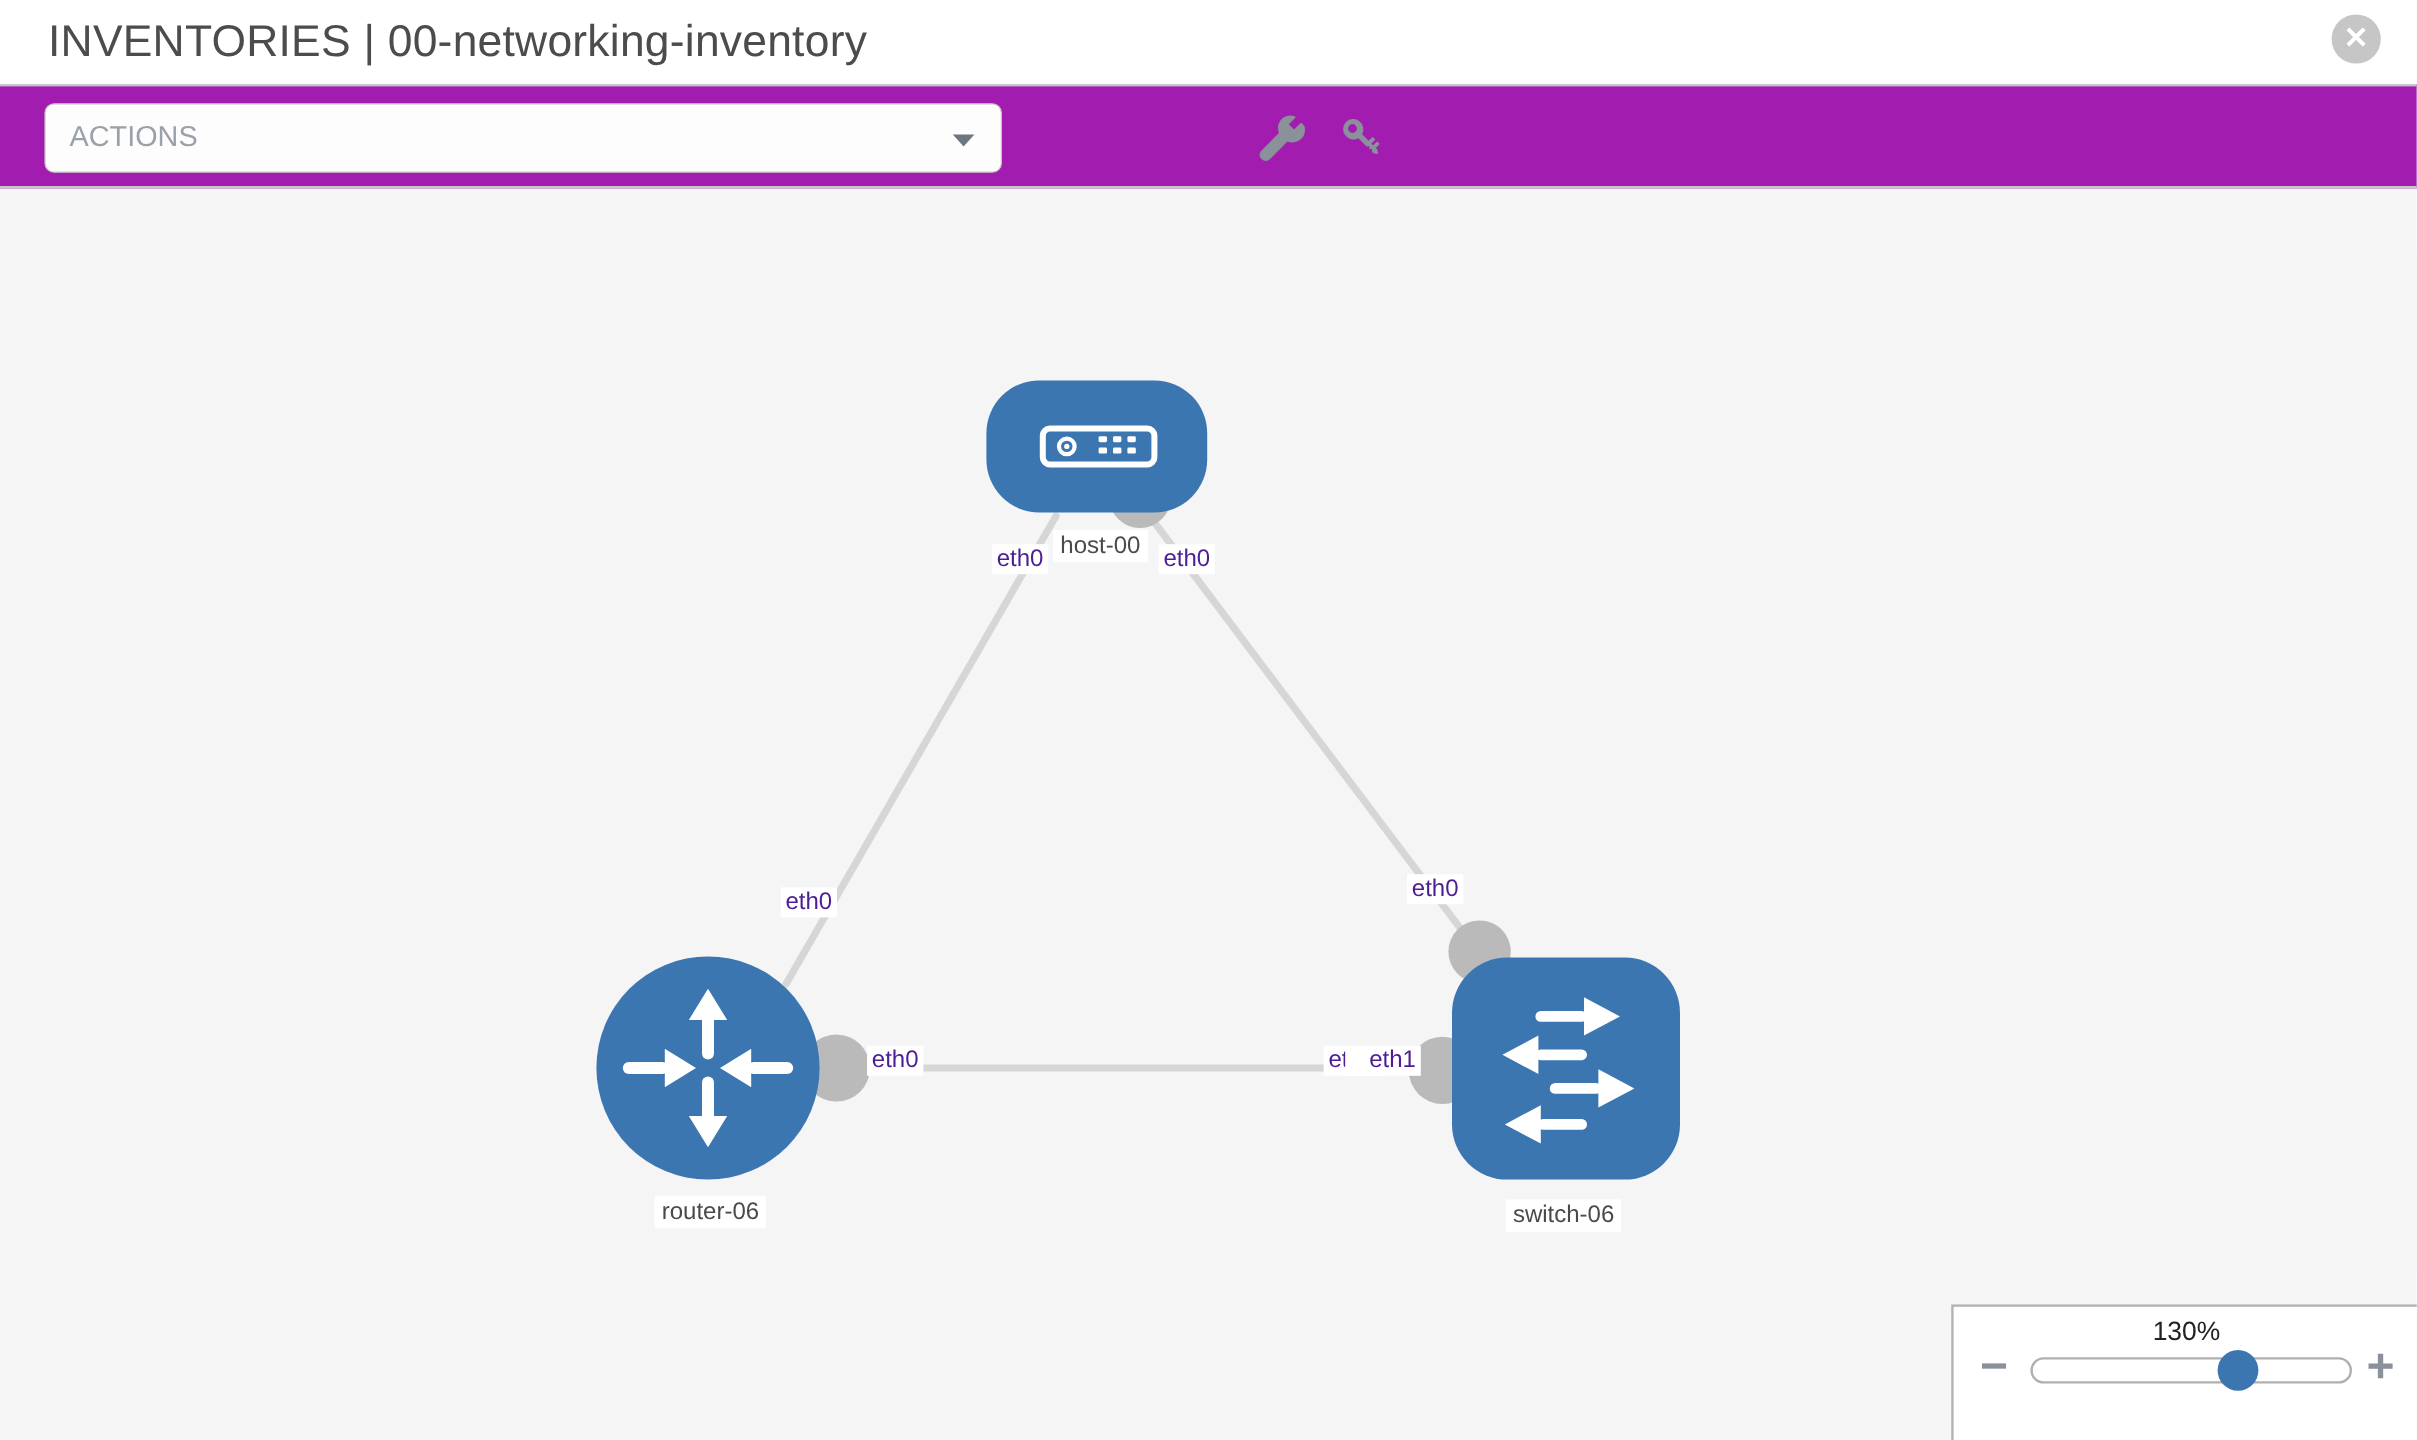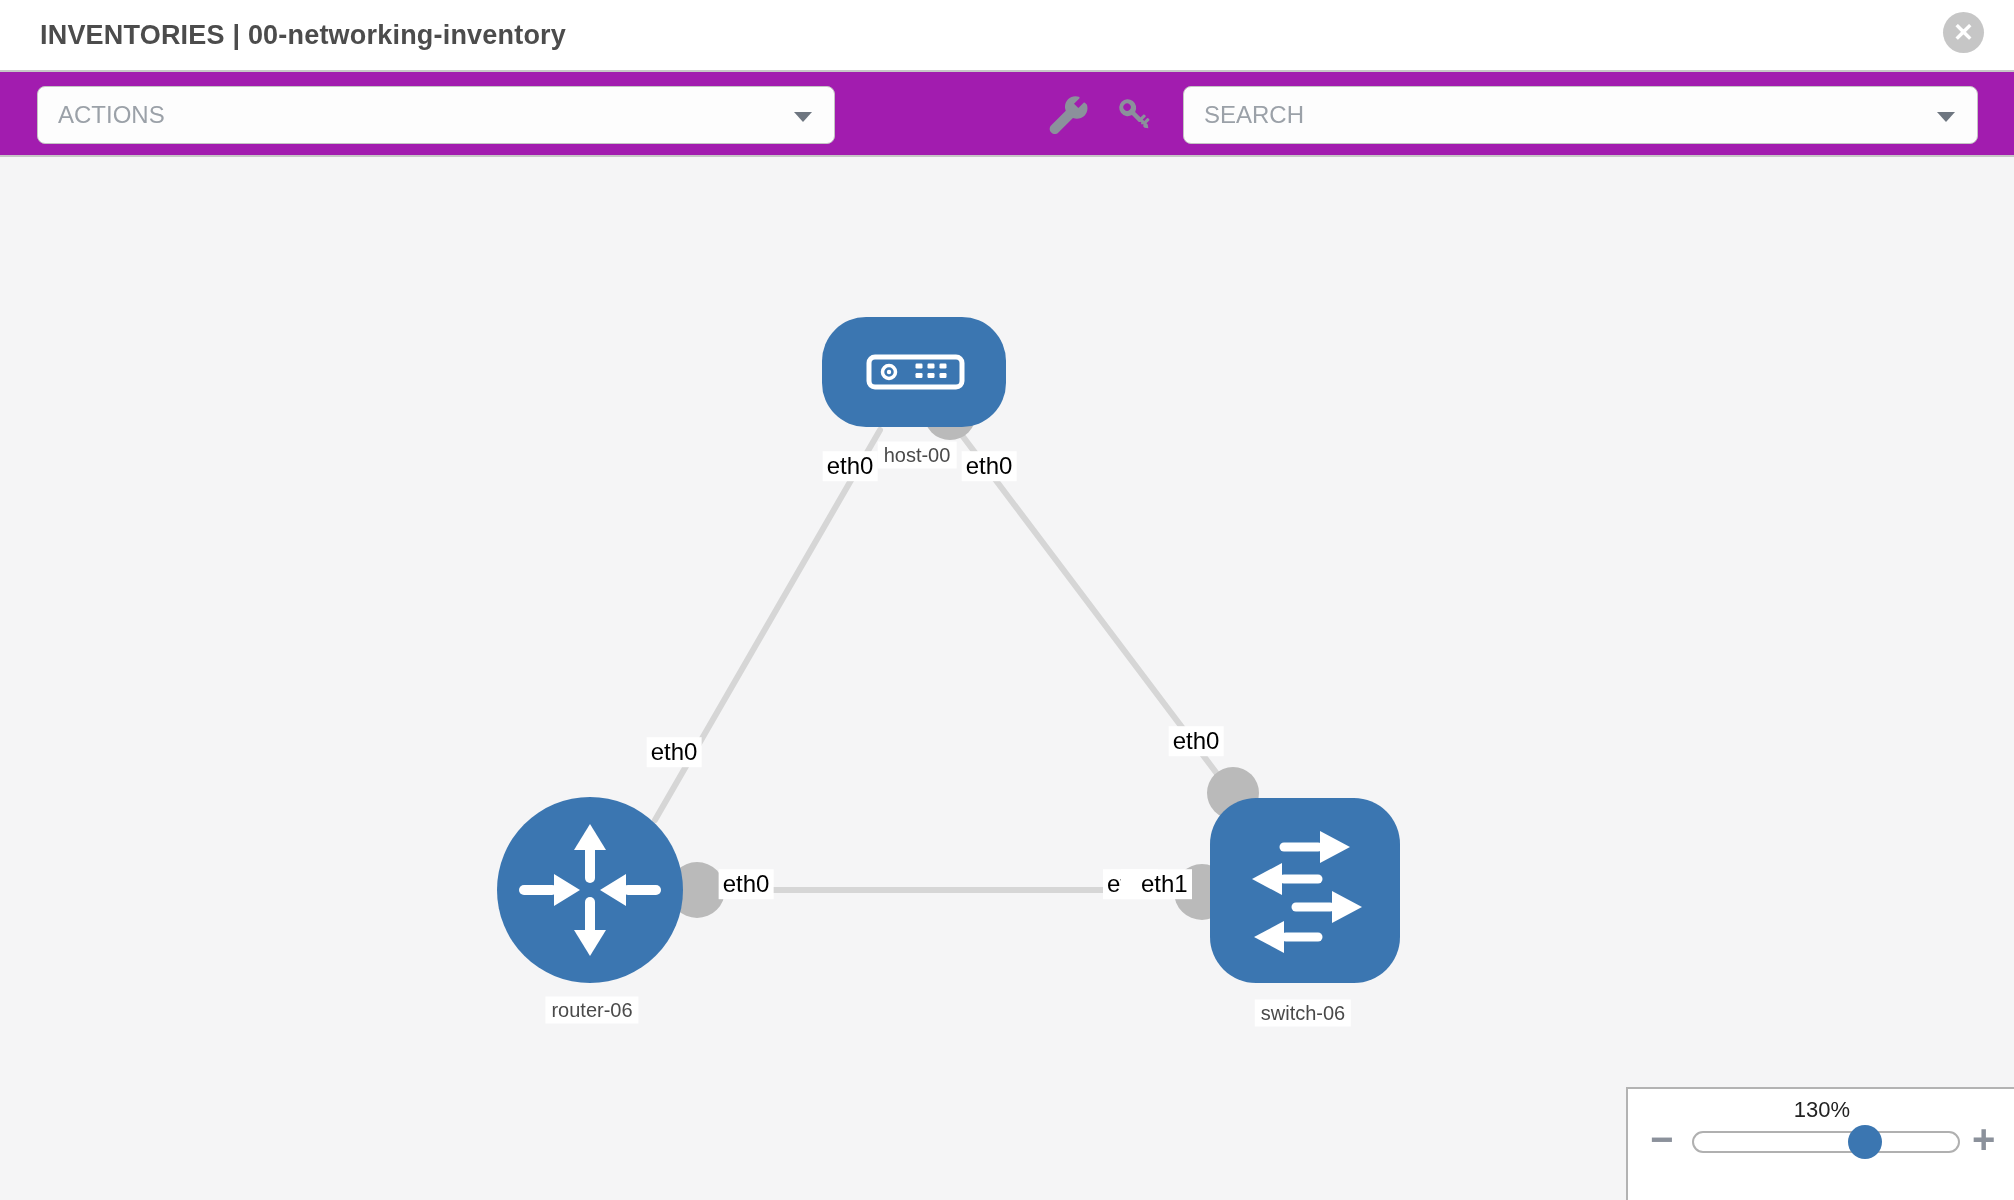--- a/index.html
+++ b/index.html
@@ -7,21 +7,21 @@
     width:2014px;height:1200px;position:relative;overflow:hidden;
     font-family:"Liberation Sans", sans-serif;
     background:#ffffff;
   }
   
   .header{
     position:absolute;left:0;top:0;width:2014px;height:70px;background:#ffffff;z-index:10;
   }
   .header-title{
     position:absolute;left:40px;top:0;line-height:70px;
-    font-size:27px;font-weight:700;color:#4c4c4c;letter-spacing:.2px;
+    font-size:37px;font-weight:400;color:#4c4c4c;letter-spacing:.2px;
   }
   .close-btn{
     position:absolute;left:1943px;top:12px;width:41px;height:41px;border-radius:50%;
     background:#c6c6c6;color:#ffffff;text-align:center;line-height:41px;
     font-size:25px;font-weight:700;cursor:pointer;
   }
   
   .toolbar{
     position:absolute;left:0;top:70px;width:2014px;height:87px;background:#a21caf;
     border-top:2px solid #c6c6c6;border-bottom:2px solid #c6c6c6;box-sizing:border-box;z-index:10;
@@ -43,21 +43,21 @@
   .canvas{
     position:absolute;left:0;top:157px;width:2014px;height:1043px;background:#f5f5f6;z-index:0;
   }
   .topology-svg{position:absolute;left:0;top:0;width:2014px;height:1200px;z-index:1;}
   
   .chip{
     position:absolute;z-index:2;background:#ffffff;color:#4a4a4a;white-space:nowrap;
     transform:translate(-50%,-50%);padding:2px 6px;line-height:1.15;
   }
   .node-label{font-size:20px;}
-  .if-label{font-size:24px;color:#000000;padding:1px 4px;}
+  .if-label{font-size:20px;color:#4c1d95;padding:1px 4px;}
   .if-label.anchored{transform:translate(0,-50%);}
   
   .zoom-panel{
     position:absolute;left:1626px;top:1087px;width:420px;height:140px;background:#ffffff;
     border:2px solid #b3b3b3;box-sizing:border-box;z-index:11;
   }
   .zoom-value{position:absolute;left:0;top:8px;width:388px;text-align:center;font-size:22px;color:#222222;}
   .zoom-minus,.zoom-plus{
     position:absolute;top:30px;font-size:40px;font-weight:700;color:#8b919b;cursor:pointer;line-height:40px;
   }
@@ -166,24 +166,20 @@
   </svg>
 
   <svg class="tool-icon" style="left:1114px;top:22px;" viewBox="0 0 24 24">
     <g transform="rotate(-45 12 12)" fill="#8b919b">
       <path fill-rule="evenodd" d="M12 1.2a4.9 4.9 0 0 1 1.3 9.6V21l-1.3 1.8L10.7 21v-1l1-.9-1-.9 1-.9-1-.9v-5.6A4.9 4.9 0 0 1 12 1.2zm0 2.3a2.1 2.1 0 1 0 0 4.2 2.1 2.1 0 0 0 0-4.2z"></path>
       <rect x="12.8" y="15.2" width="3.2" height="1.8" rx=".5"></rect>
       <rect x="12.8" y="18.2" width="3.2" height="1.8" rx=".5"></rect>
     </g>
   </svg>
 
-  <div class="select" style="left:1183px;top:14px;width:795px;">
-    <span class="select-label">SEARCH</span>
-    <span class="caret"></span>
-  </div>
 </div>
 
 <div class="zoom-panel">
   <div class="zoom-value">130%</div>
   <div class="zoom-minus">−</div>
   <div class="zoom-track"></div>
   <div class="zoom-knob"></div>
   <div class="zoom-plus">+</div>
 </div>
 

